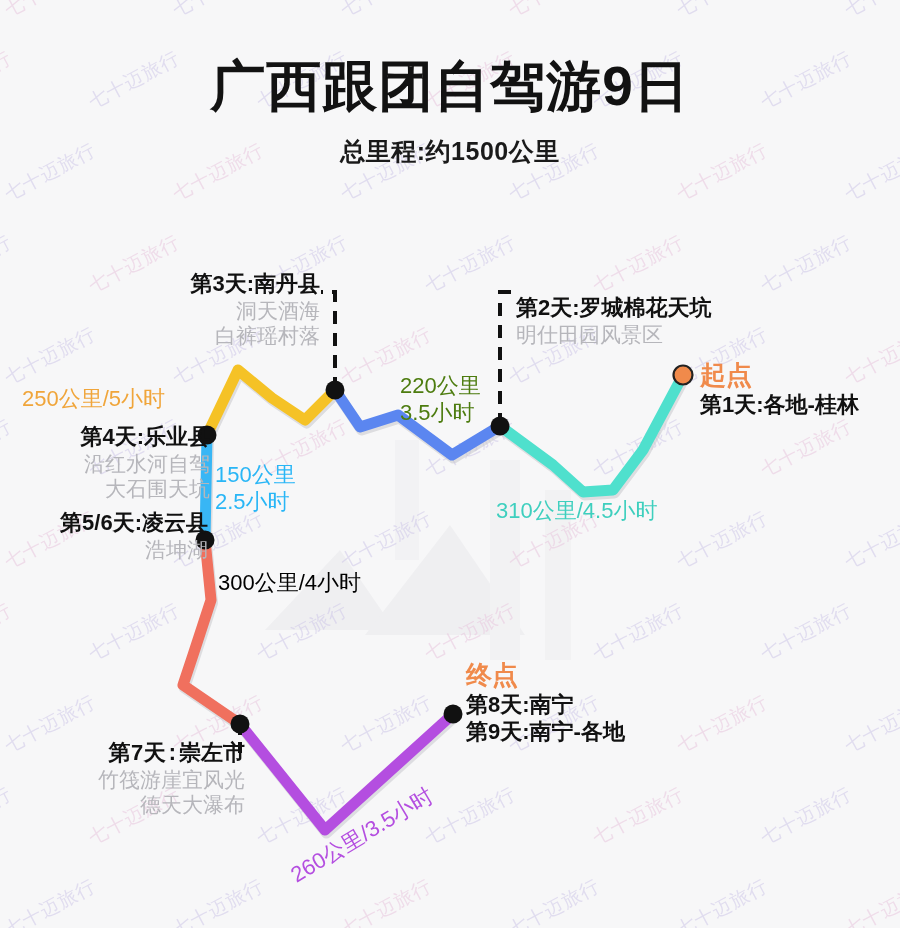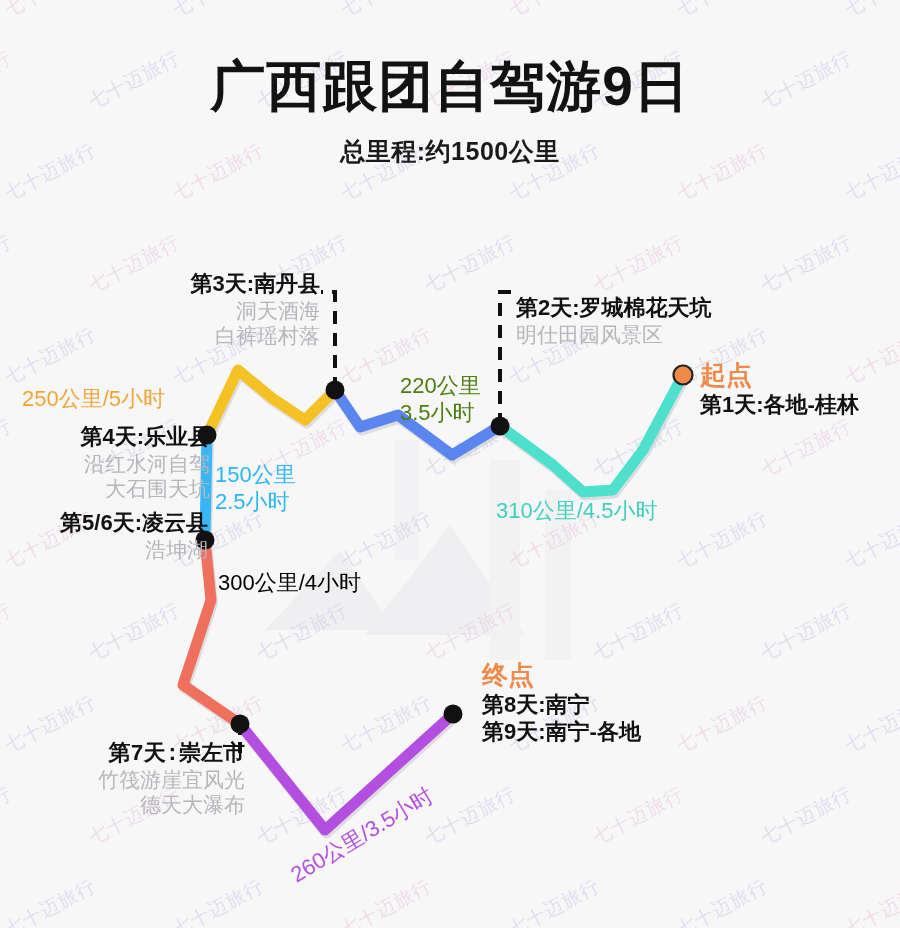--- a/index.html
+++ b/index.html
@@ -273,21 +273,21 @@
     <div class="stop-title">第5/6天:凌云县</div>
     <div class="stop-sub">浩坤湖</div>
   </div>
 
   <div class="lbl ta-r" style="right:655px; top:742px;font-family:Liberation Mono, monospace;">
     <div class="stop-title">第7天:崇左市</div>
     <div class="stop-sub">竹筏游崖宜风光</div>
     <div class="stop-sub">德天大瀑布</div>
   </div>
 
-  <div class="lbl ta-l" style="left:482px; top:660px;">
+  <div class="lbl ta-l" style="left:466px; top:660px;">
     <div class="endpoint-tag">终点</div>
     <div class="stop-title">第8天:南宁</div>
     <div class="stop-title">第9天:南宁-各地</div>
   </div>
 
   <div class="lbl dist ta-l" style="left:496px; top:498px; color:#3ecfbe;">310公里/4.5小时</div>
 
   <div class="lbl dist ta-l" style="left:400px; top:373px; color:#4d7c0f;">
     <div>220公里</div>
     <div>3.5小时</div>

